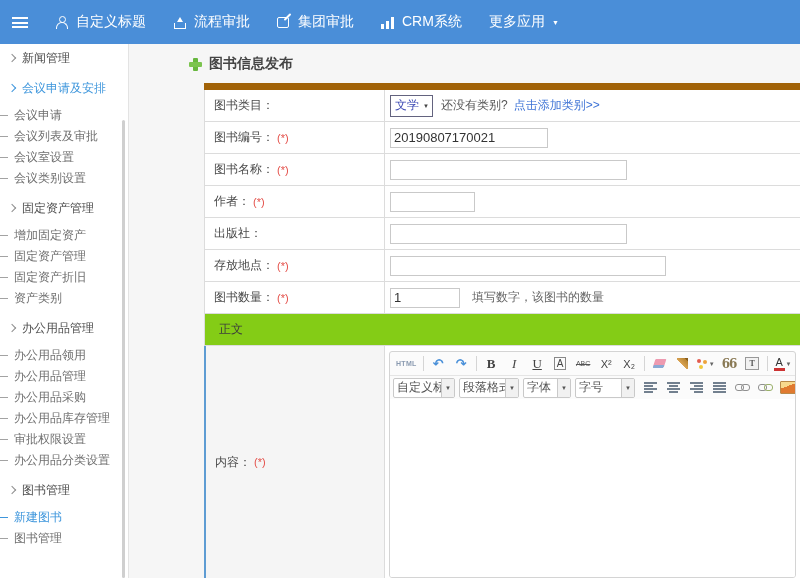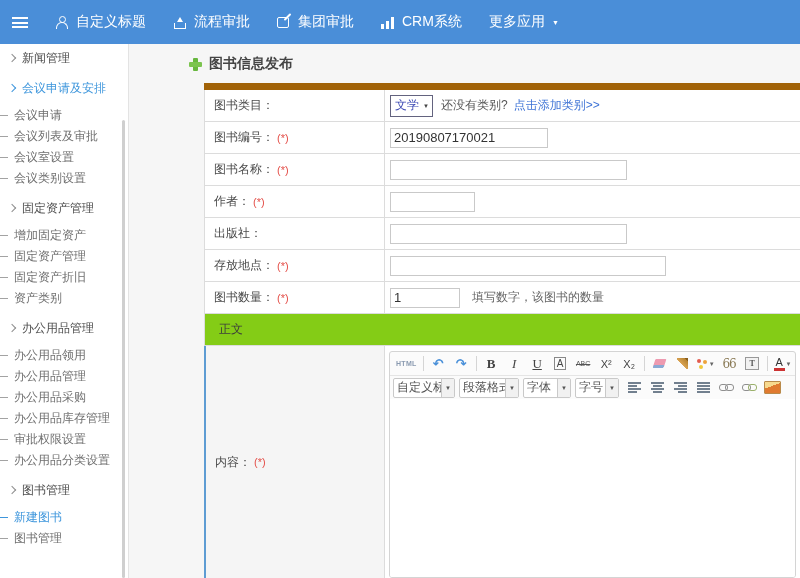--- a/index.html
+++ b/index.html
@@ -70,21 +70,21 @@
   .tb-sep{width:1px;height:15px;background:#d5d5d5;margin:0 3px;flex:none}
   .tb-caret{font-size:6px;color:#666;margin-left:1px}
   .g-html{font-size:7px;font-weight:bold;color:#8a9ab0;letter-spacing:.3px}
   .c-blue{color:#4a90d9;font-size:13px;font-weight:bold}
   .g-bold{font-family:"Liberation Serif","DejaVu Serif",serif;font-weight:bold;font-size:13px}
   .g-italic{font-family:"Liberation Serif","DejaVu Serif",serif;font-style:italic;font-size:13px}
   .g-underline{font-family:"Liberation Serif","DejaVu Serif",serif;text-decoration:underline;font-size:13px}
   .g-boxed{font-size:10px;border:1px solid #888;padding:0 2px;line-height:11px}
   .g-strike{font-size:7px;text-decoration:line-through;color:#555}
   .g-small{font-size:11px}
-  .g-quote{font-family:"DejaVu Serif","Liberation Serif",serif;font-weight:normal;color:#8a7a55;font-size:12px;letter-spacing:-1px}
+  .g-quote{font-family:"DejaVu Serif","Liberation Serif",serif;font-weight:bold;color:#8a7a55;font-size:12px;letter-spacing:-1px}
   .g-clip{font-size:8px;border:1px solid #999;background:#f2f2f2;padding:1px 3px;color:#555;font-family:"Liberation Serif",serif;font-weight:bold}
   .g-fontcolor{display:inline-block;font-size:11px;line-height:10px;text-align:center;color:#333}
   .g-fontcolor::after{content:"";display:block;width:11px;height:3px;background:#c33;margin-top:1px}
   .shape{display:inline-block}
   .shape-eraser{width:11px;height:6px;background:#ee9ab0;border-bottom:3px solid #89a9d4;transform:skewX(-18deg);border-radius:1px}
   .shape-broom{width:11px;height:11px;background:linear-gradient(45deg,transparent 45%,#d9a353 45%,#b5812f 85%,#8a5f1d 85%)}
   .shape-dots{width:11px;height:11px;position:relative}
   .shape-dots::before{content:"";position:absolute;top:1px;left:0;width:4px;height:4px;border-radius:50%;background:#e25b4e;box-shadow:6px 1px 0 #eda33b,2px 6px 0 #f0c83a}
   .shape-align-left,.shape-align-center,.shape-align-right,.shape-align-justify{width:13px;height:11px;background-repeat:no-repeat;
     background-image:linear-gradient(#72808f,#72808f),linear-gradient(#72808f,#72808f),linear-gradient(#72808f,#72808f),linear-gradient(#72808f,#72808f)}
@@ -94,21 +94,21 @@
   .shape-align-justify{background-size:13px 2px,13px 2px,13px 2px,13px 2px;background-position:0 0,0 3px,0 6px,0 9px}
   .shape-link,.shape-unlink{width:15px;height:8px;position:relative}
   .shape-link::before,.shape-link::after,.shape-unlink::before,.shape-unlink::after{content:"";position:absolute;top:0;width:7px;height:5px;border:1.5px solid #8f8f8f;border-radius:3px}
   .shape-link::before,.shape-unlink::before{left:0}
   .shape-link::after,.shape-unlink::after{right:0}
   .shape-unlink::after{border-color:#9ab06a}
   .shape-image{width:15px;height:11px;border:1px solid #b98a4a;border-radius:1px;background:linear-gradient(160deg,#f7d98e 40%,#e07a30 40%)}
   .tb-select{height:20px;border:1px solid #c9c9c9;border-radius:2px;background:#fff;display:flex;align-items:center;margin-right:4px;font-size:12px;color:#555;box-sizing:border-box;flex:none;cursor:pointer}
   .tb-select .lbl{padding:0 3px;white-space:nowrap;overflow:hidden;flex:1}
   .tb-select .cbtn{width:12px;align-self:stretch;border-left:1px solid #c9c9c9;display:flex;align-items:center;justify-content:center;font-size:6px;color:#555;background:#f1f1f1;flex:none}
-  .tb-select.w0{width:62px}.tb-select.w1{width:60px}.tb-select.w2{width:48px}.tb-select.w3{width:44px}
+  .tb-select.w0{width:62px}.tb-select.w1{width:60px}.tb-select.w2{width:48px}.tb-select.w3{width:60px}
 </style>
 </head>
 <body>
 
 <div class="header">
   <div class="hamburger">
     <span class="icon-menu"></span>
   </div>
   <nav id="topnav">
       <div class="nav-item">

